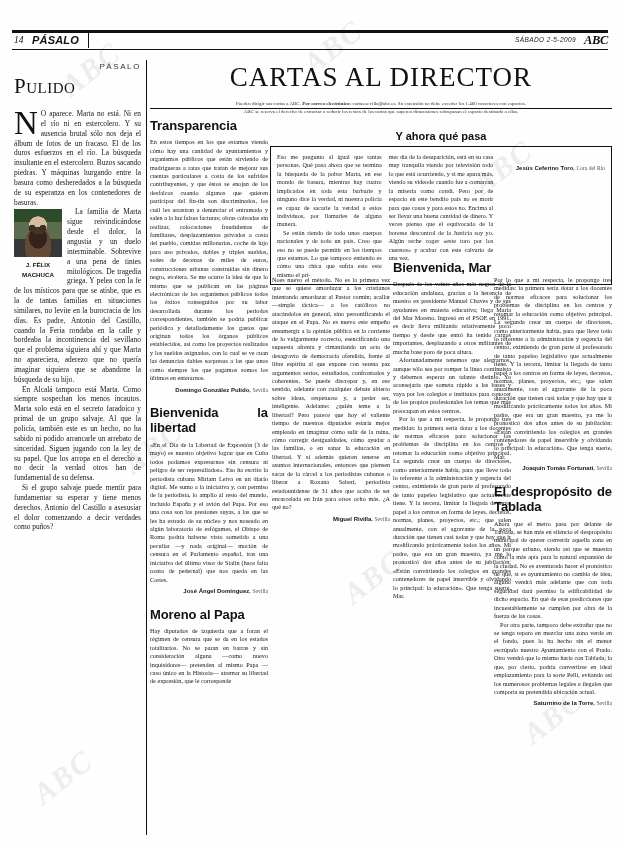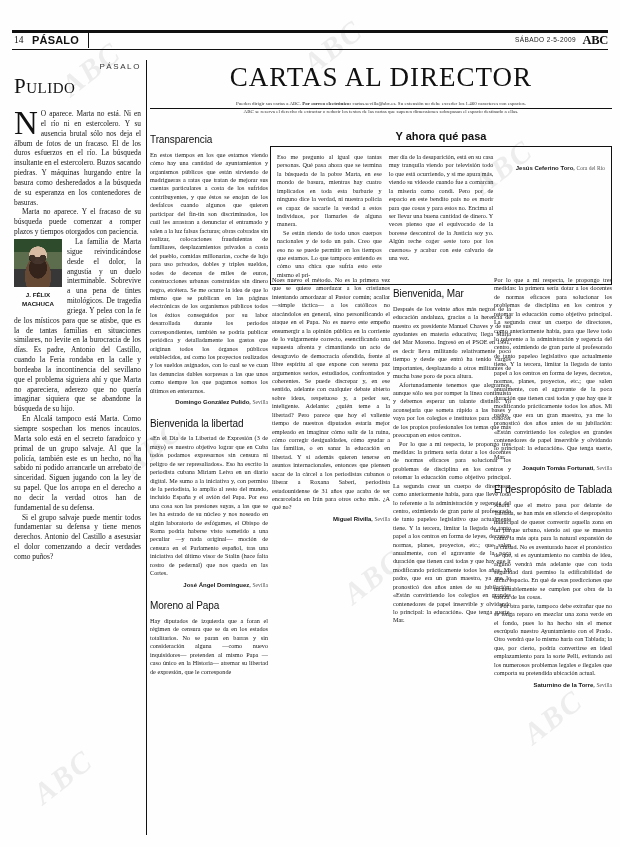--- a/index.html
+++ b/index.html
@@ -38,20 +38,21 @@
     white-space: nowrap;
   }
 
   
   #masthead {
     position: absolute;
     left: 12px;
     top: 30px;
     width: 596px;
     height: 20px;
+    font-style: italic;
   }
   #mast-rule-top {
     position: absolute;
     left: 0; top: 0;
     width: 100%;
     height: 3px;
     background: #111;
   }
   #mast-rule-bot {
     position: absolute;
@@ -217,43 +218,43 @@
     font-size: 6.2px;
     line-height: 1.36;
     text-align: justify;
     hyphens: auto;
     color: #151515;
   }
   .col p { margin: 0; text-indent: 6px; }
   .col p.noind { text-indent: 0; }
   .letter-head {
     font-family: "Liberation Sans", sans-serif;
-    font-weight: normal;
-    font-size: 10px;
+    font-weight: bold;
+    font-size: 13px;
     line-height: 1.18;
-    margin: 16px 0 5px 0;
+    margin: 0 0 5px 0;
     color: #111;
     letter-spacing: -.1px;
   }
   .letter-head.spaced { margin-top: 11px; }
   .sig {
     font-size: 6.2px;
     text-align: right;
     margin-top: 3px;
   }
   .sig b {
     font-family: "Liberation Sans", sans-serif;
     font-weight: bold;
     font-size: 6px;
   }
   .sig span { color: #555; font-size: 5.6px; }
 
   #col1 { left: 150px; top: 118px; }
   #col2 { left: 272px; top: 276px; }
-  #col3 { left: 393px; top: 272px; }
+  #col3 { left: 393px; top: 260px; }
   #col4 { left: 494px; top: 276px; width: 118px; }
 
   
   #featured {
     position: absolute;
     left: 270px; top: 118px;
     width: 342px;
   }
   #featured-head {
     font-family: "Liberation Sans", sans-serif;
@@ -306,30 +307,29 @@
     <div id="brand">ABC</div>
     <div id="mast-rule-bot"></div>
   </div>
 
   <div id="left-col">
     <div id="kicker">PÁSALO</div>
     <div id="byline-name" class="sc">Pulido</div>
 
     <div id="left-body">
       <p class="first"><span id="dropcap">N</span><span>O aparece. Marta no está. Ni en el río ni en estercolero. Y su ausencia brutal sólo nos deja el álbum de fotos de un fracaso. El de los duros esfuerzos en el río. La búsqueda insultante en el estercolero. Buzos sacando piedras. Y máquinas hurgando entre la basura como desheredados a la búsqueda de su esperanza en los contenedores de basuras.</span></p>
-      <p>Marta no aparece. Y el fracaso de su búsqueda puede comenzar a romper plazos y tiempos otorgados con paciencia.</p>
 
       <div id="portrait-wrap">
         <div id="portrait"></div>
         <div id="portrait-caption">J. FÉLIX MACHUCA</div>
       </div>
 
       <p>La familia de Marta sigue reivindicándose desde el dolor, la angustia y un duelo interminable. Sobrevive a una pena de tintes mitológicos. De tragedia griega. Y pelea con la fe de los místicos para que se atisbe, que es la de tantas familias en situaciones similares, no levite en la burocracia de los días. Es padre, Antonio del Castillo, cuando la Feria rondaba en la calle y bordeaba la incontinencia del sevillano que el problema siguiera ahí y que Marta no apareciera, aderezo que no quería imaginar siquiera que se abandone la búsqueda de su hijo.</p>
       <p>En Alcalá tampoco está Marta. Como siempre sospechan los menos incautos. Marta solo está en el secreto faradoico y primal de un grupo salvaje. Al que la policía, también este es un hecho, no ha sabido ni podido arrancarle un arrebato de sinceridad. Siguen jugando con la ley de su papel. Que los arropa en el derecho a no decir la verdad otros han de fundamental de su defensa.</p>
-      <p>Si el grupo salvaje puede mentir todos fundamentar su defensa y tiene menos derechos. Antonio del Castillo a asesusiar el dolor comenzando a decir verdades como puños?</p>
+      <p>Si el grupo salvaje puede mentir para fundamentar su esperar y tiene menos derechos. Antonio del Castillo a asesusiar el dolor comenzando a decir verdades como puños?</p>
     </div>
   </div>
 
   <div id="vrule-left"></div>
 
   <div id="title-block">
     <div id="main-title">CARTAS AL DIRECTOR</div>
     <div id="standfirst">
       <span>Pueden dirigir sus cartas a ABC. </span><b>Por correo electrónico: </b><span>cartas.sevilla@abc.es. Su extensión no debe exceder los 1.460 caracteres con espacios.</span><br>
       <span>ABC se reserva el derecho de extractar o reducir los textos de las cartas que superen dimensiones sobrepasan el espacio destinado a ellas.</span>

